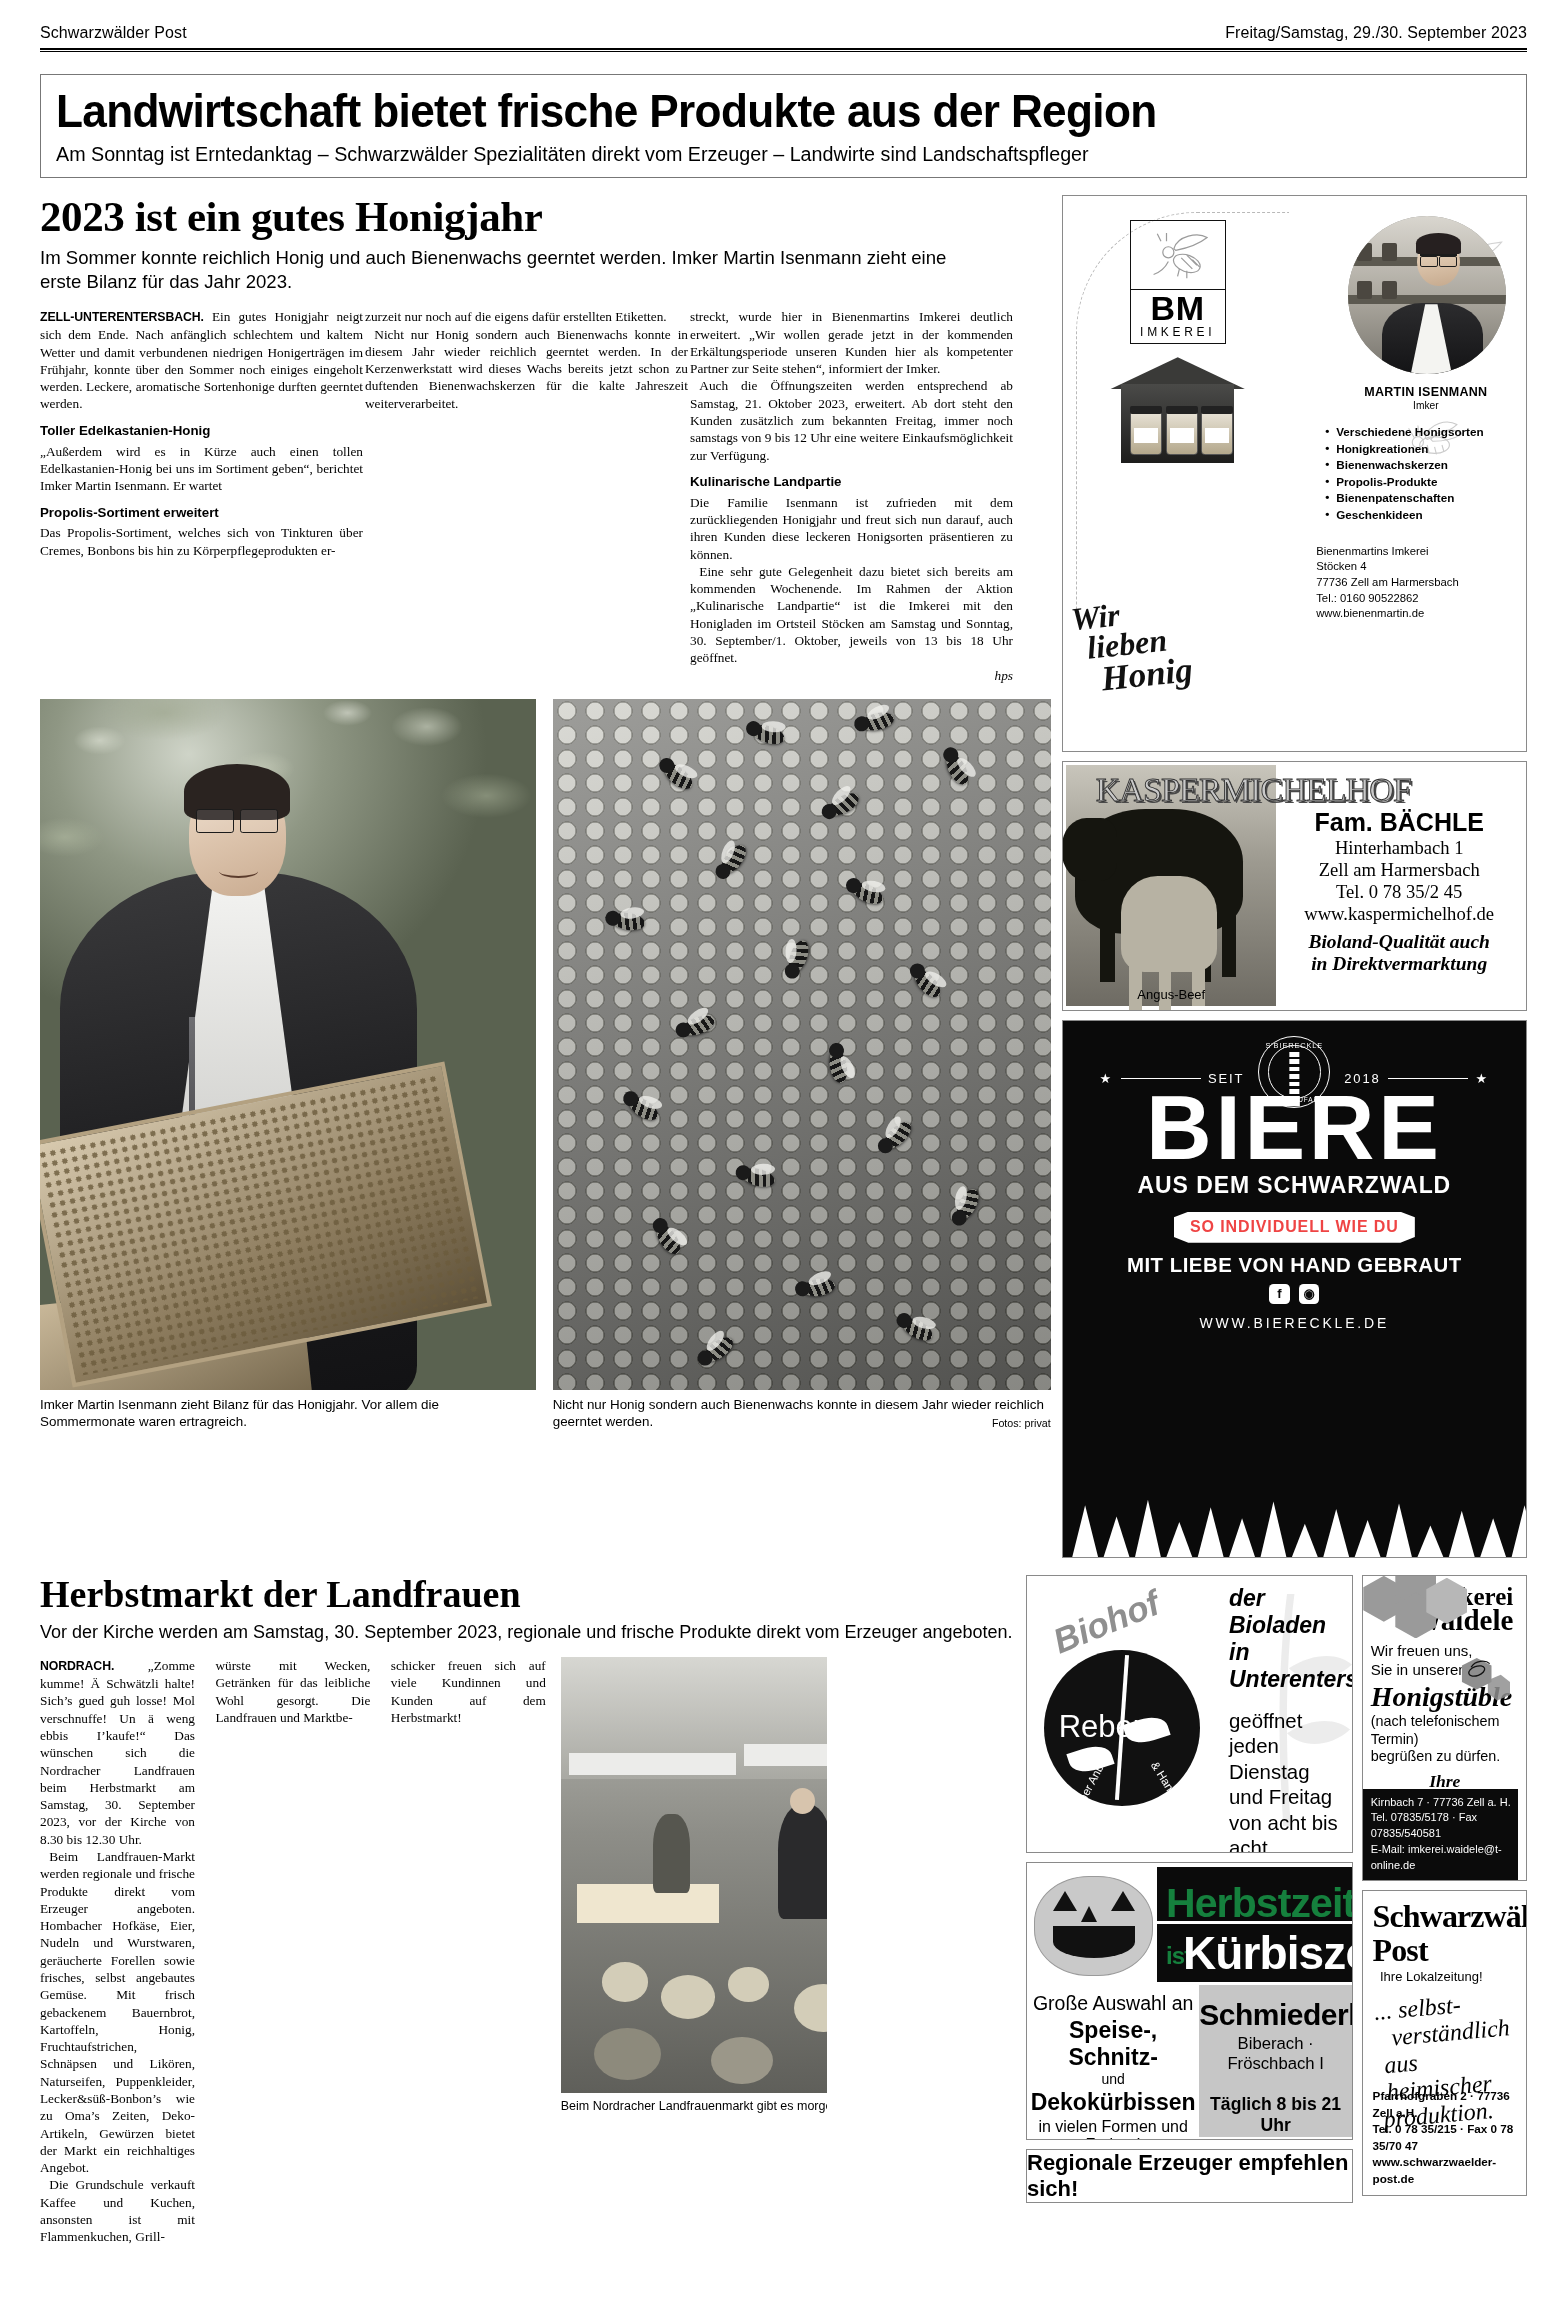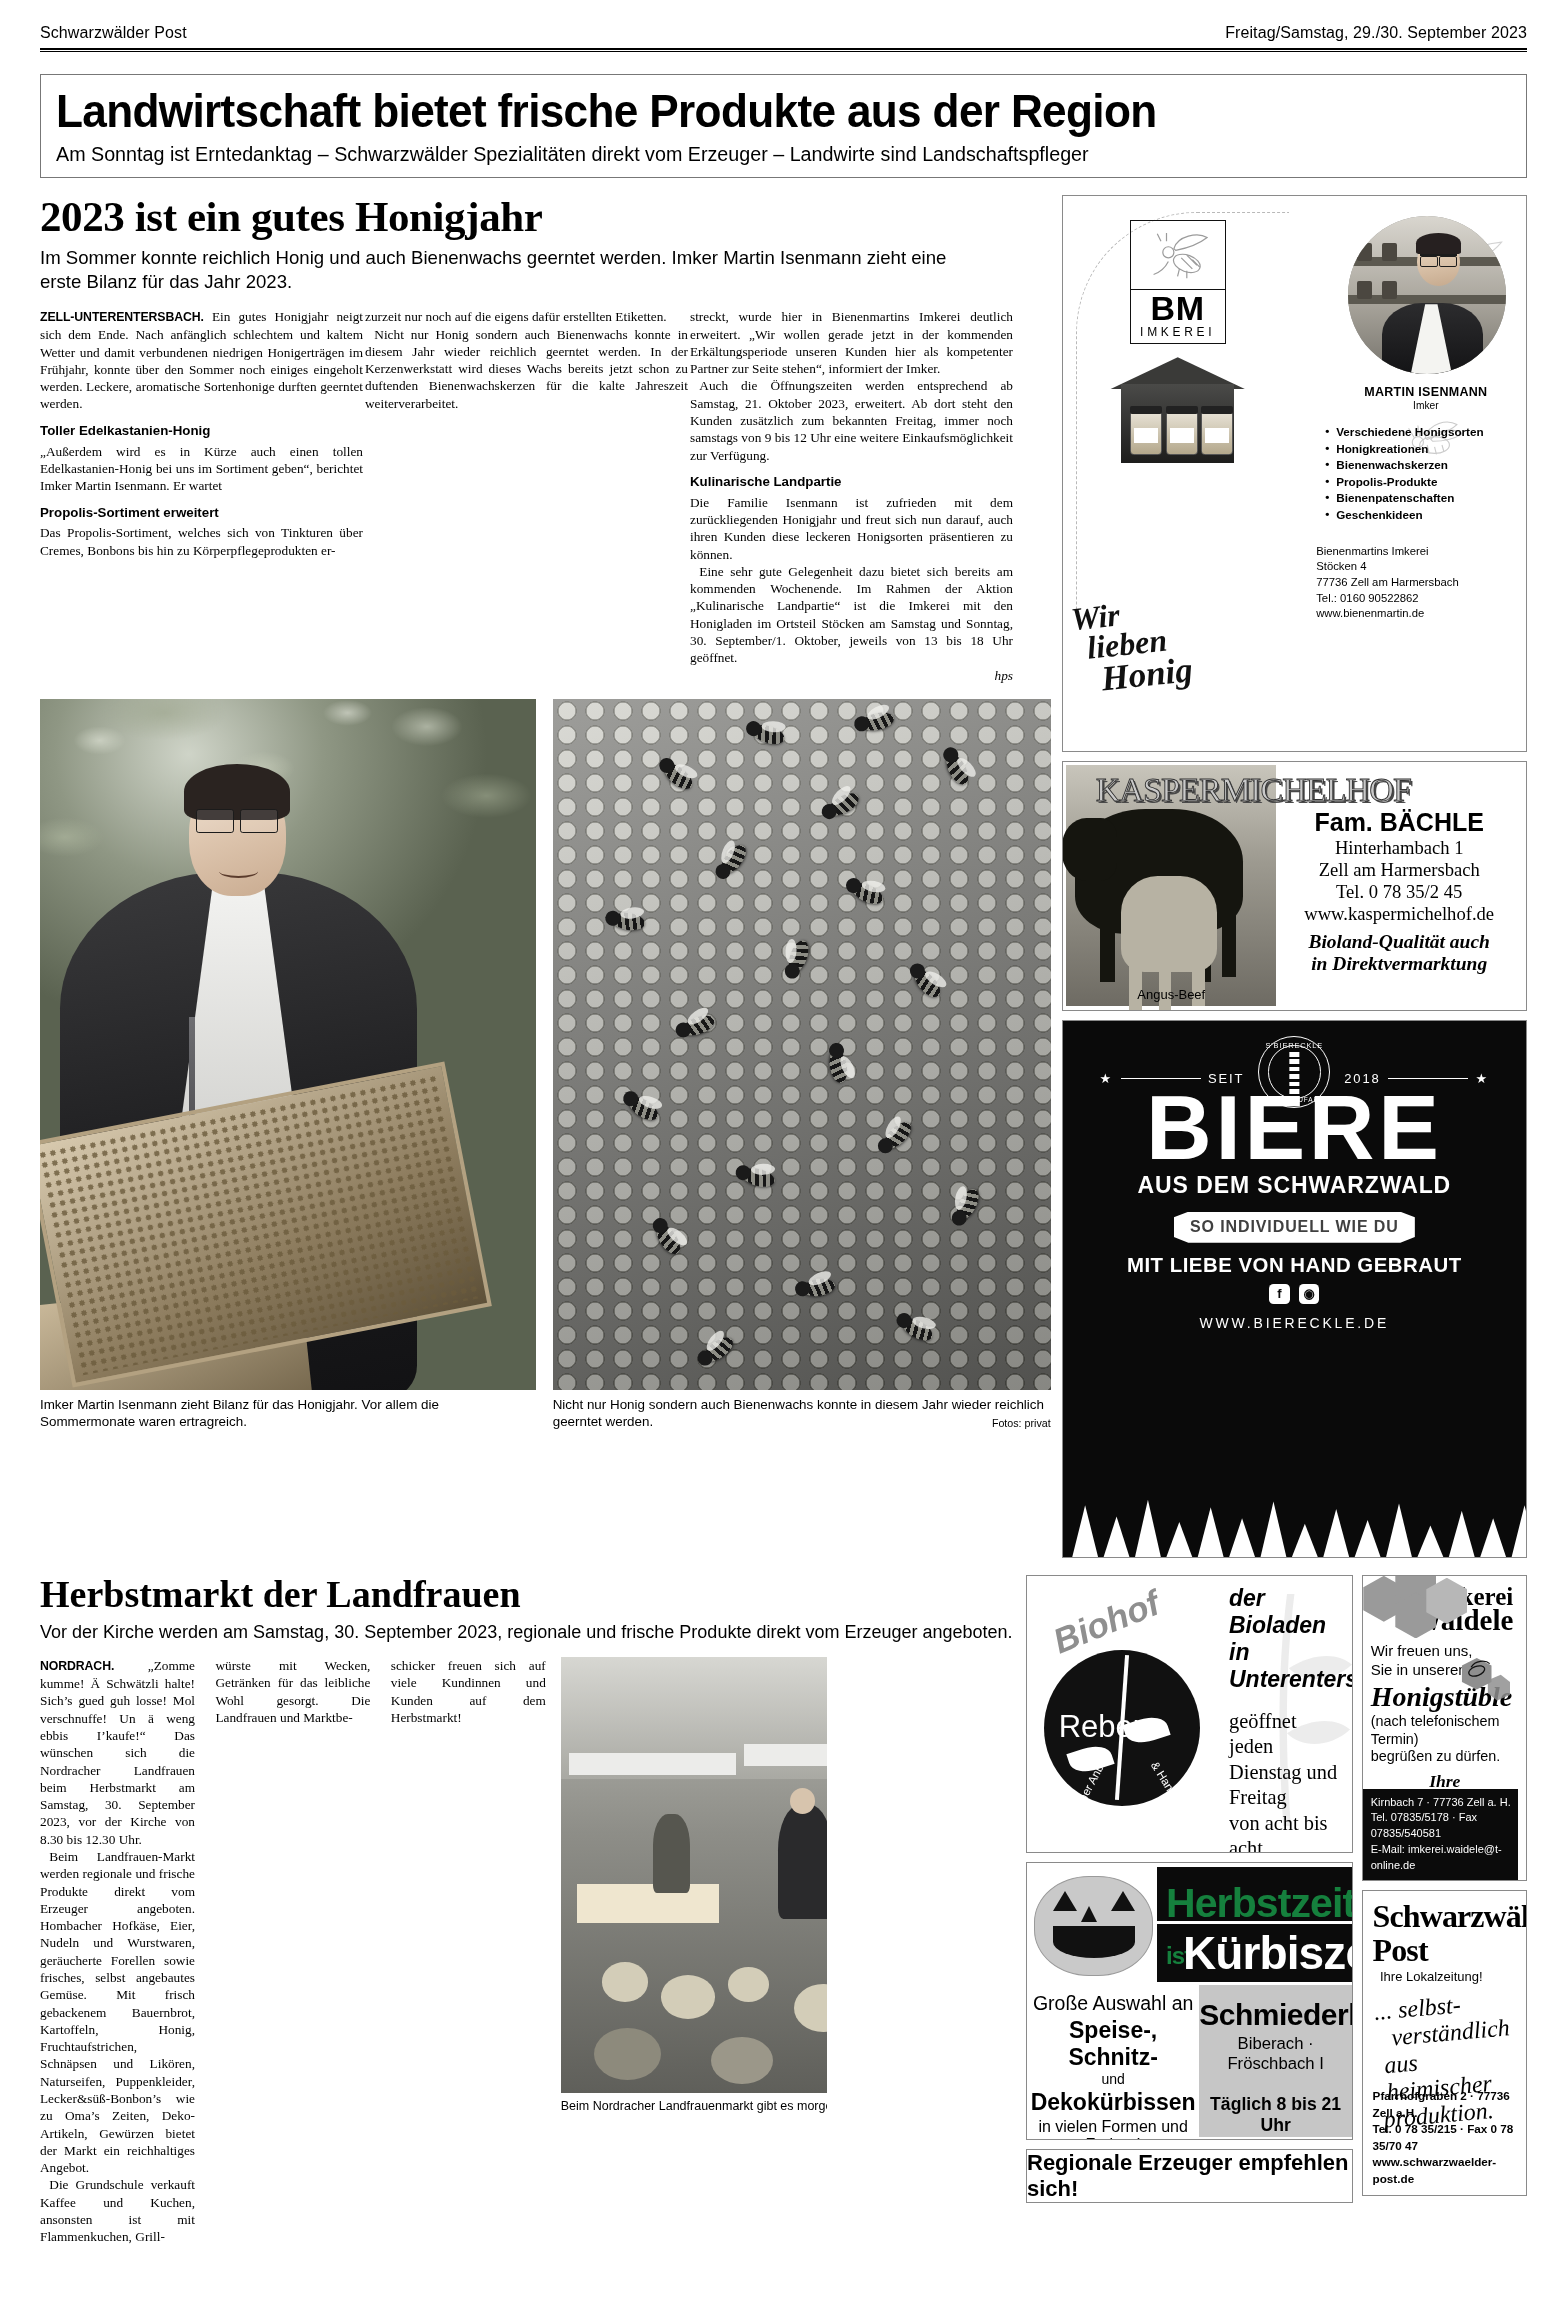--- a/index.html
+++ b/index.html
@@ -210,21 +210,21 @@
       margin-top:-37px; font-size:13px; letter-spacing:1.9px; }
   .bier-seit .hr { width:80px; height:0.9px; background:#fff; }
   .bier-seit .sp{ width:85px; }
   .bier-k { font-size:58px; font-weight:700; letter-spacing:2.8px; margin-top:15px;
       font-family:"Liberation Sans",sans-serif;
       -webkit-text-stroke:1.9px #fff; color:#0a0a0a;
       text-shadow: 0 0 0 #fff; }
   .bier-b { font-size:91px; font-weight:700; letter-spacing:3.7px; line-height:0.92;
       font-family:"Liberation Sans",sans-serif; }
   .bier-aus { font-size:23px; letter-spacing:0.9px; font-weight:700; margin-top:1.9px;}
-  .bier-ribbon { margin:13px auto 0 auto; width:241px; background:#fff; color:#404040;
+  .bier-ribbon { margin:13px auto 0 auto; width:241px; background:#fff; color:#ef4444;
       font-size:16px; font-weight:700; padding:6.5px 0; letter-spacing:0.9px;
       clip-path: polygon(0 18%,6% 0,94% 0,100% 18%,100% 82%,94% 100%,6% 100%,0 82%);}
   .bier-mit { font-size:20.4px; font-weight:700; margin-top:11px; letter-spacing:0.5px;}
   .bier-soc { margin-top:7.4px; display:flex; gap:9.3px; justify-content:center;}
   .soc { width:20.4px;height:20.4px;border-radius:4.6px;background:#fff;color:#0a0a0a;
       font-size:13px; font-weight:700; line-height:20.4px;}
   .bier-url { margin-top:11px; font-size:14px; letter-spacing:2.8px; }
   .bier-trees { position:absolute; left:0; right:0; bottom:0; height:72px; }
 
   
@@ -251,21 +251,21 @@
   .bio-word { position:absolute; left:24px; top:26px; font-size:35px; color:#8f8f8f;
       font-weight:700; font-style:italic; transform:rotate(-22deg);
       font-family:"Liberation Sans",sans-serif; }
   .bio-reber { position:absolute; left:15px; top:59px; color:#fff; font-size:31px; font-weight:400;}
   .bio-anbau { position:absolute; left:7.4px; bottom:13px; color:#fff; font-size:11.6px; transform:rotate(-62deg);}
   .bio-handel{ position:absolute; right:9.3px; bottom:16.7px; color:#fff; font-size:11.6px; transform:rotate(58deg);}
   .bio-leaf { position:absolute; background:#fff; border-radius:0 60% 0 60%; }
   .bio-stem { position:absolute; left:49%; top:5.6px; bottom:5.6px; width:3.7px; background:#fff; transform:rotate(4deg);}
   .bio-r { position:absolute; left:202px; top:9.3px; right:9.3px; }
   .bio-h1 { font-size:23px; font-weight:700; font-style:italic; line-height:1.18;}
-  .bio-h2 { font-size:20.4px; line-height:1.25; margin-top:15px;font-family:Liberation Serif, serif;}
+  .bio-h2 { font-size:20.4px; line-height:1.25; margin-top:15px;}
   .bio-plant{position:absolute;right:0;top:18.6px;width:130px;height:232px;opacity:.35;}
 
   .ad-kuerbis { height: 278px; position:relative; background:#fff; }
   .kb-top { height:122px; position:relative; }
   .kb-bar1 { position:absolute; left:130px; right:0; top:3.7px; height:54px; background:#0b0b0b;}
   .kb-bar2 { position:absolute; left:130px; right:0; top:61px; height:58px; background:#0b0b0b;}
   .kb-t1 { position:absolute; left:139px; top:17px; color:#15803d; font-size:41px; font-weight:700;
       font-family:"Liberation Sans",sans-serif; letter-spacing:-0.9px;}
   .kb-t1 em{ font-style:normal; font-size:24px; font-weight:700;}
   .kb-t2 { position:absolute; left:156px; top:63px; color:#fff; font-size:46px; font-weight:700;

